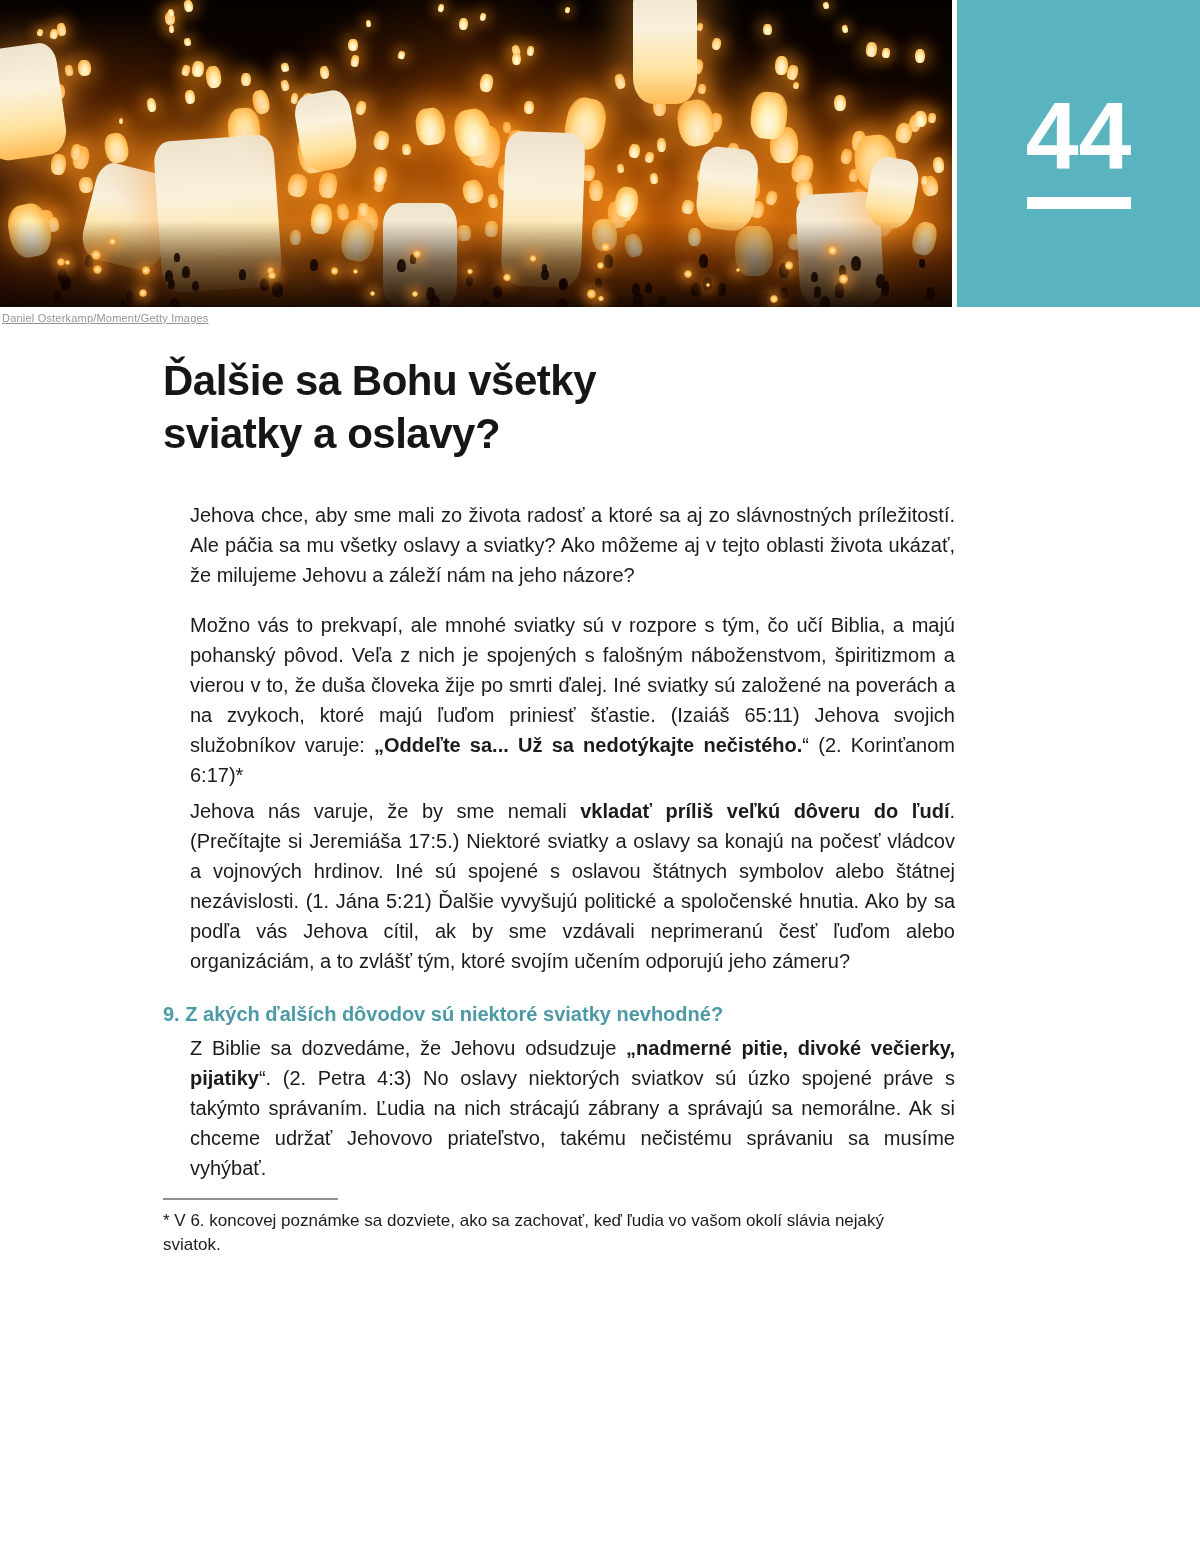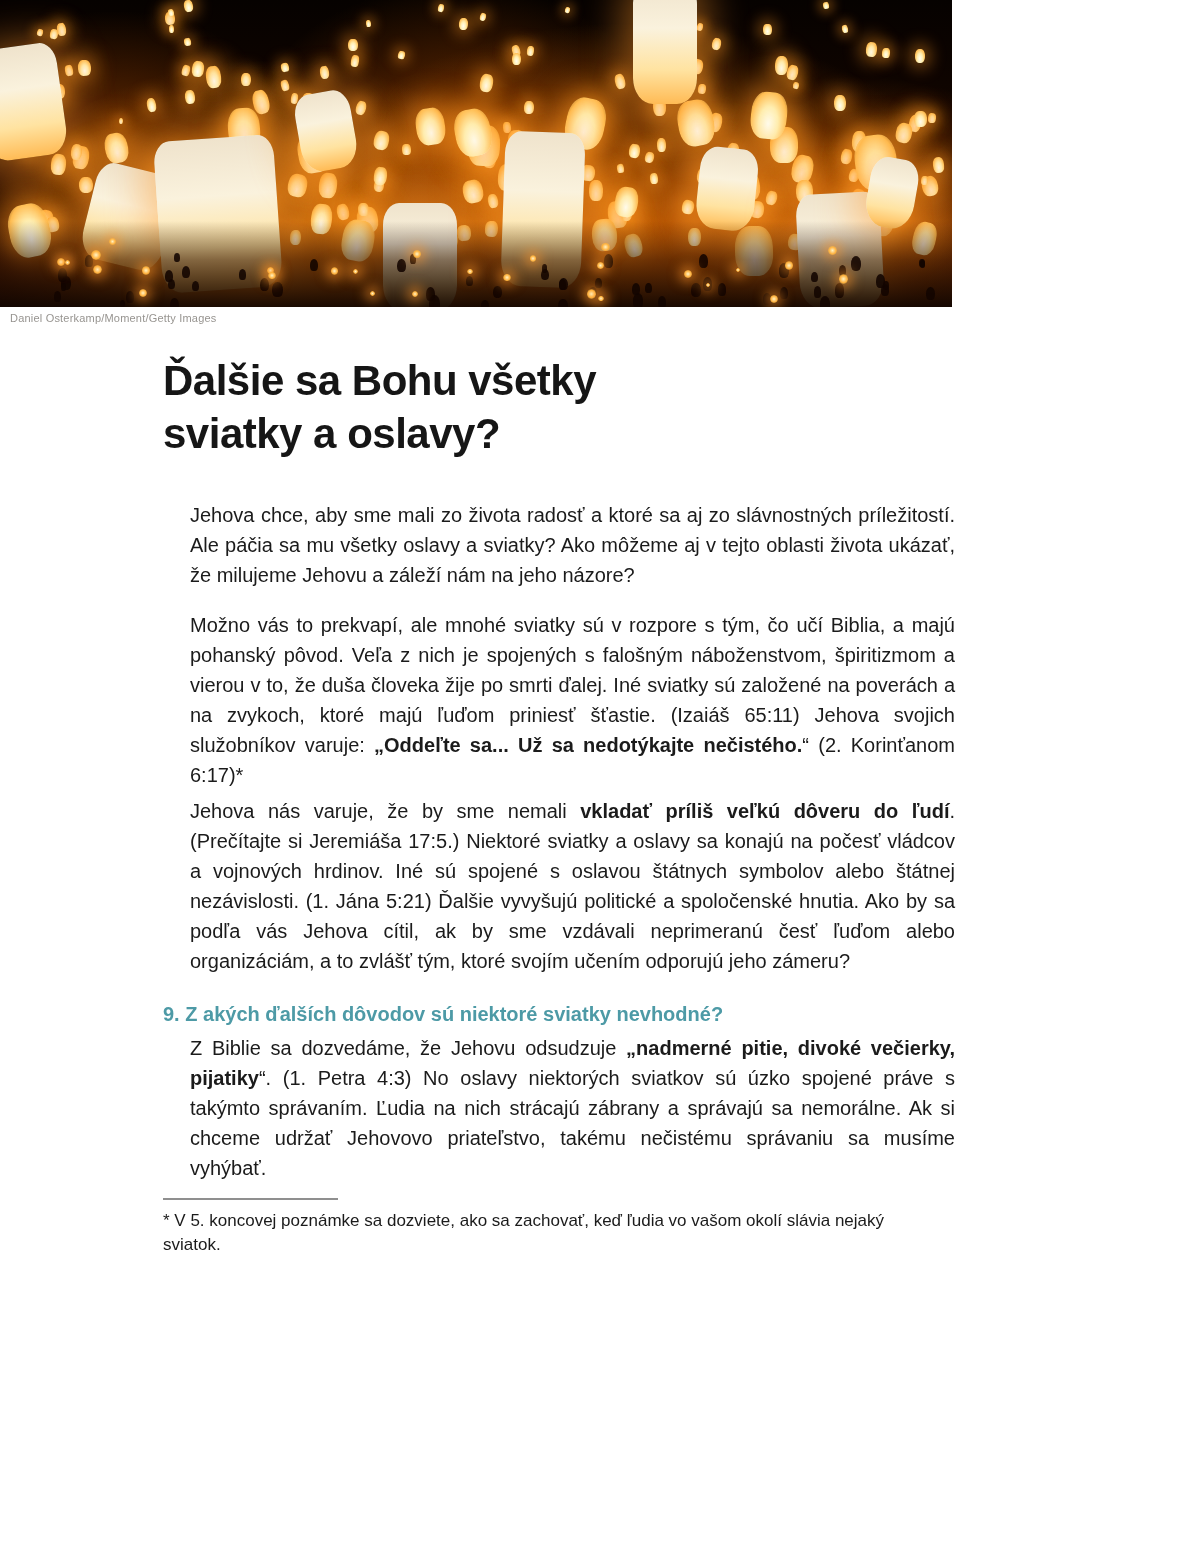--- a/index.html
+++ b/index.html
@@ -82,25 +82,26 @@
     border-radius: 50% 50% 40% 40%;
   }
   .candle {
     position: absolute;
     border-radius: 50%;
     background: radial-gradient(circle, #fff3c4 0%, #ffb13d 55%, rgba(255,120,10,0) 100%);
   }
 
   
   .photo-credit {
-    margin: 5px 0 0 10px;
+    margin: 5px 0 0 2px;
     font-size: 11px;
     line-height: 13px;
     color: #979490;
     letter-spacing: 0.2px;
+    text-decoration: underline;
   }
   .main {
     padding: 0 245px 0 163px;
   }
   .page-title {
     margin-top: 29px;
     font-size: 42px;
     line-height: 53px;
     font-weight: 700;
     color: #161616;
@@ -415,20 +416,24 @@
         <div class="candle" style="left: 597.292px; top: 262.102px; width: 6.47807px; height: 6.47807px; box-shadow: rgba(255, 150, 40, 0.55) 0px 0px 12px 5px;"></div>
         <div class="candle" style="left: 91.3858px; top: 249.711px; width: 9.80685px; height: 9.80685px; box-shadow: rgba(255, 150, 40, 0.55) 0px 0px 12px 5px;"></div>
         <div class="candle" style="left: 784.556px; top: 261.268px; width: 8.53452px; height: 8.53452px; box-shadow: rgba(255, 150, 40, 0.55) 0px 0px 12px 5px;"></div>
         <div class="candle" style="left: 411.685px; top: 290.801px; width: 5.91023px; height: 5.91023px; box-shadow: rgba(255, 150, 40, 0.55) 0px 0px 12px 5px;"></div>
         <div class="candle" style="left: 827.698px; top: 245.52px; width: 9.73261px; height: 9.73261px; box-shadow: rgba(255, 150, 40, 0.55) 0px 0px 12px 5px;"></div>
         <div class="candle" style="left: 598.453px; top: 295.582px; width: 5.63664px; height: 5.63664px; box-shadow: rgba(255, 150, 40, 0.55) 0px 0px 12px 5px;"></div>
         <div class="candle" style="left: 65.0898px; top: 259.923px; width: 5.18809px; height: 5.18809px; box-shadow: rgba(255, 150, 40, 0.55) 0px 0px 12px 5px;"></div>
         <div class="candle" style="left: 268.336px; top: 271.872px; width: 7.43427px; height: 7.43427px; box-shadow: rgba(255, 150, 40, 0.55) 0px 0px 12px 5px;"></div>
       </div>
     <div class="gap"></div>
+    <div class="page-number-block">
+      <div class="page-number">44</div>
+      <div class="page-number-underline"></div>
+    </div>
   </div>
 
   <div class="photo-credit">Daniel Osterkamp/Moment/Getty Images</div>
 
   <div class="main">
 
     <h1 class="page-title">
       <div>Ďalšie sa Bohu všetky</div>
       <div>sviatky a oslavy?</div>
     </h1>
@@ -438,20 +443,20 @@
     <section>
       <p class="answer"><span>Možno vás to prekvapí, ale mnohé sviatky sú v rozpore s tým, čo učí Biblia, a majú pohanský pôvod. Veľa z nich je spojených s falošným náboženstvom, špiritizmom a vierou v to, že duša človeka žije po smrti ďalej. Iné sviatky sú založené na poverách a na zvykoch, ktoré majú ľuďom priniesť šťastie. (Izaiáš 65:11) Jehova svojich služobníkov varuje: </span><span class="bold">„Oddeľte sa... Už sa nedotýkajte nečistého.</span><span>“ (2. Korinťanom 6:17)*</span></p>
     </section>
 
     <section>
       <p class="answer"><span>Jehova nás varuje, že by sme nemali </span><span class="bold">vkladať príliš veľkú dôveru do ľudí</span><span>. (Prečítajte si Jeremiáša 17:5.) Niektoré sviatky a oslavy sa konajú na počesť vládcov a vojnových hrdinov. Iné sú spojené s oslavou štátnych symbolov alebo štátnej nezávislosti. (1. Jána 5:21) Ďalšie vyvyšujú politické a spoločenské hnutia. Ako by sa podľa vás Jehova cítil, ak by sme vzdávali neprimeranú česť ľuďom alebo organizáciám, a to zvlášť tým, ktoré svojím učením odporujú jeho zámeru?</span></p>
     </section>
 
     <section>
       <h2 class="question">9. Z akých ďalších dôvodov sú niektoré sviatky nevhodné?</h2>
-      <p class="answer"><span>Z Biblie sa dozvedáme, že Jehovu odsudzuje </span><span class="bold">„nadmerné pitie, divoké večierky, pijatiky</span><span>“. (1. Petra 4:3) No oslavy niektorých sviatkov sú úzko spojené práve s takýmto správaním. Ľudia na nich strácajú zábrany a správajú sa nemorálne. Ak si chceme udržať Jehovovo priateľstvo, takému nečistému správaniu sa musíme vyhýbať.</span></p>
+      <p class="answer"><span>Z Biblie sa dozvedáme, že Jehovu odsudzuje </span><span class="bold">„nadmerné pitie, divoké večierky, pijatiky</span><span>“. (2. Petra 4:3) No oslavy niektorých sviatkov sú úzko spojené práve s takýmto správaním. Ľudia na nich strácajú zábrany a správajú sa nemorálne. Ak si chceme udržať Jehovovo priateľstvo, takému nečistému správaniu sa musíme vyhýbať.</span></p>
     </section>
 
     <div class="footnote-divider"></div>
-    <p class="footnote">* V 5. koncovej poznámke sa dozviete, ako sa zachovať, keď ľudia vo vašom okolí slávia nejaký sviatok.</p>
+    <p class="footnote">* V 6. koncovej poznámke sa dozviete, ako sa zachovať, keď ľudia vo vašom okolí slávia nejaký sviatok.</p>
 
   </div>
 </div>
 
 </body></html>

